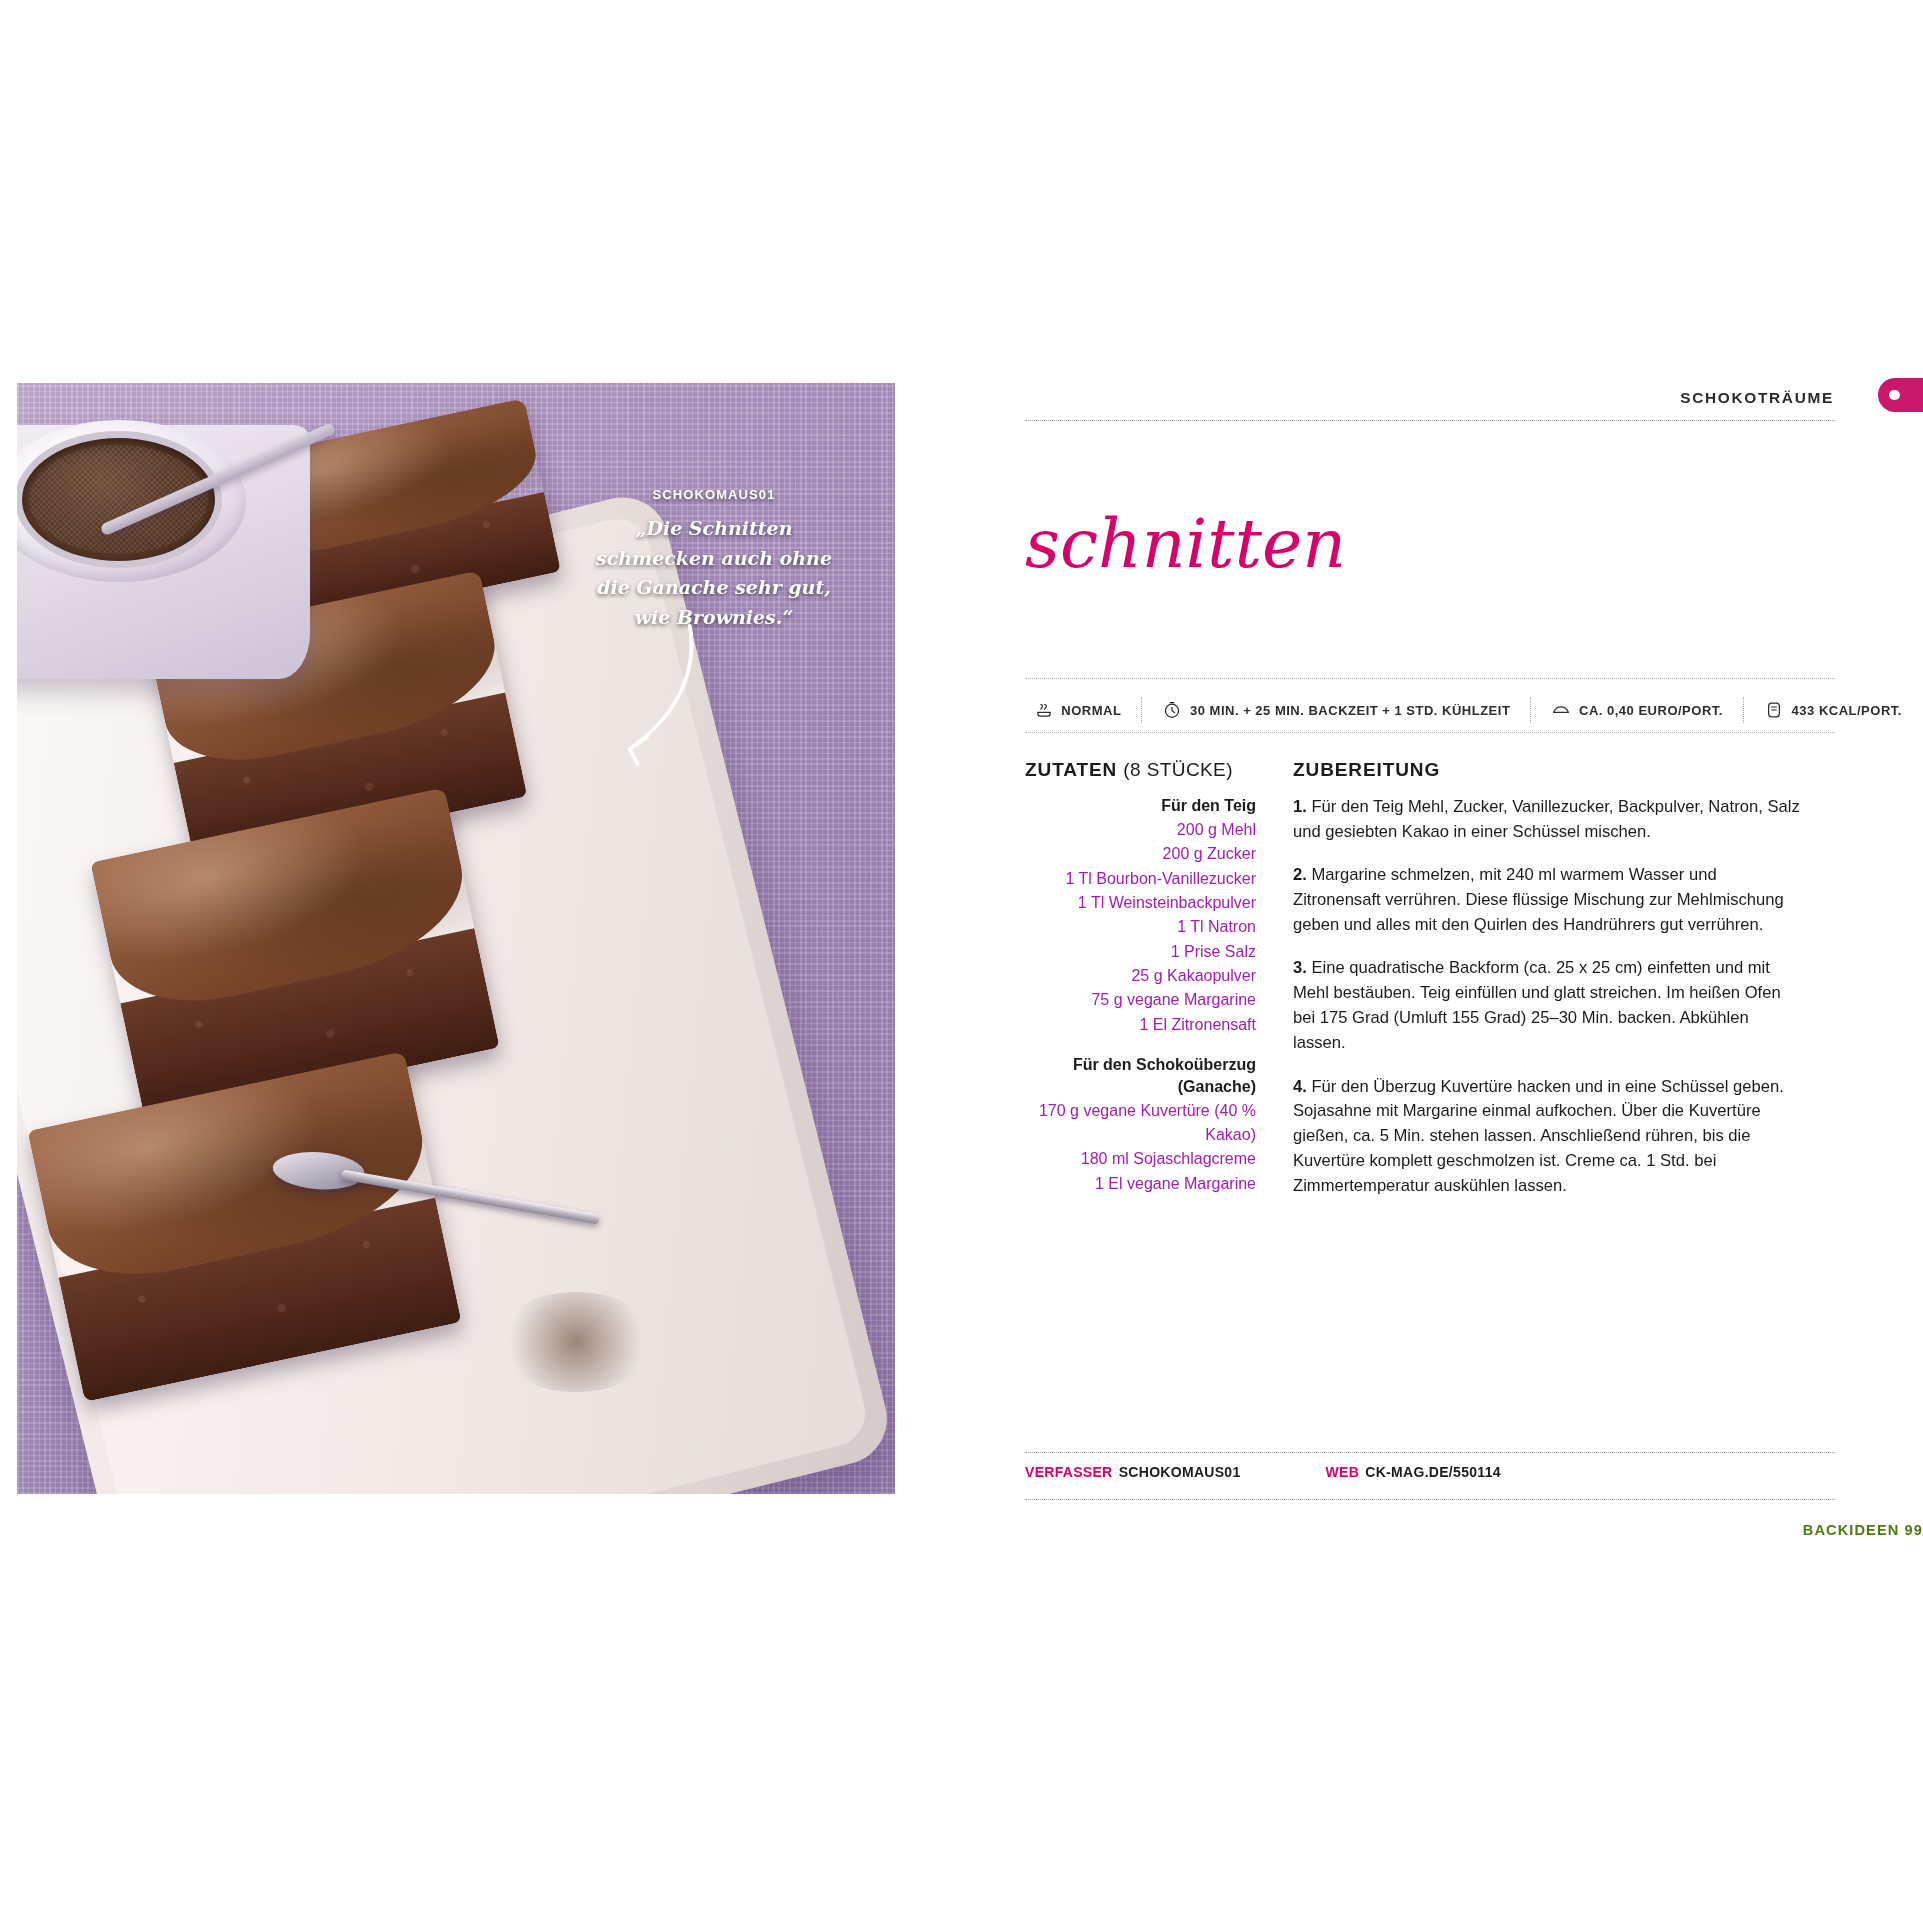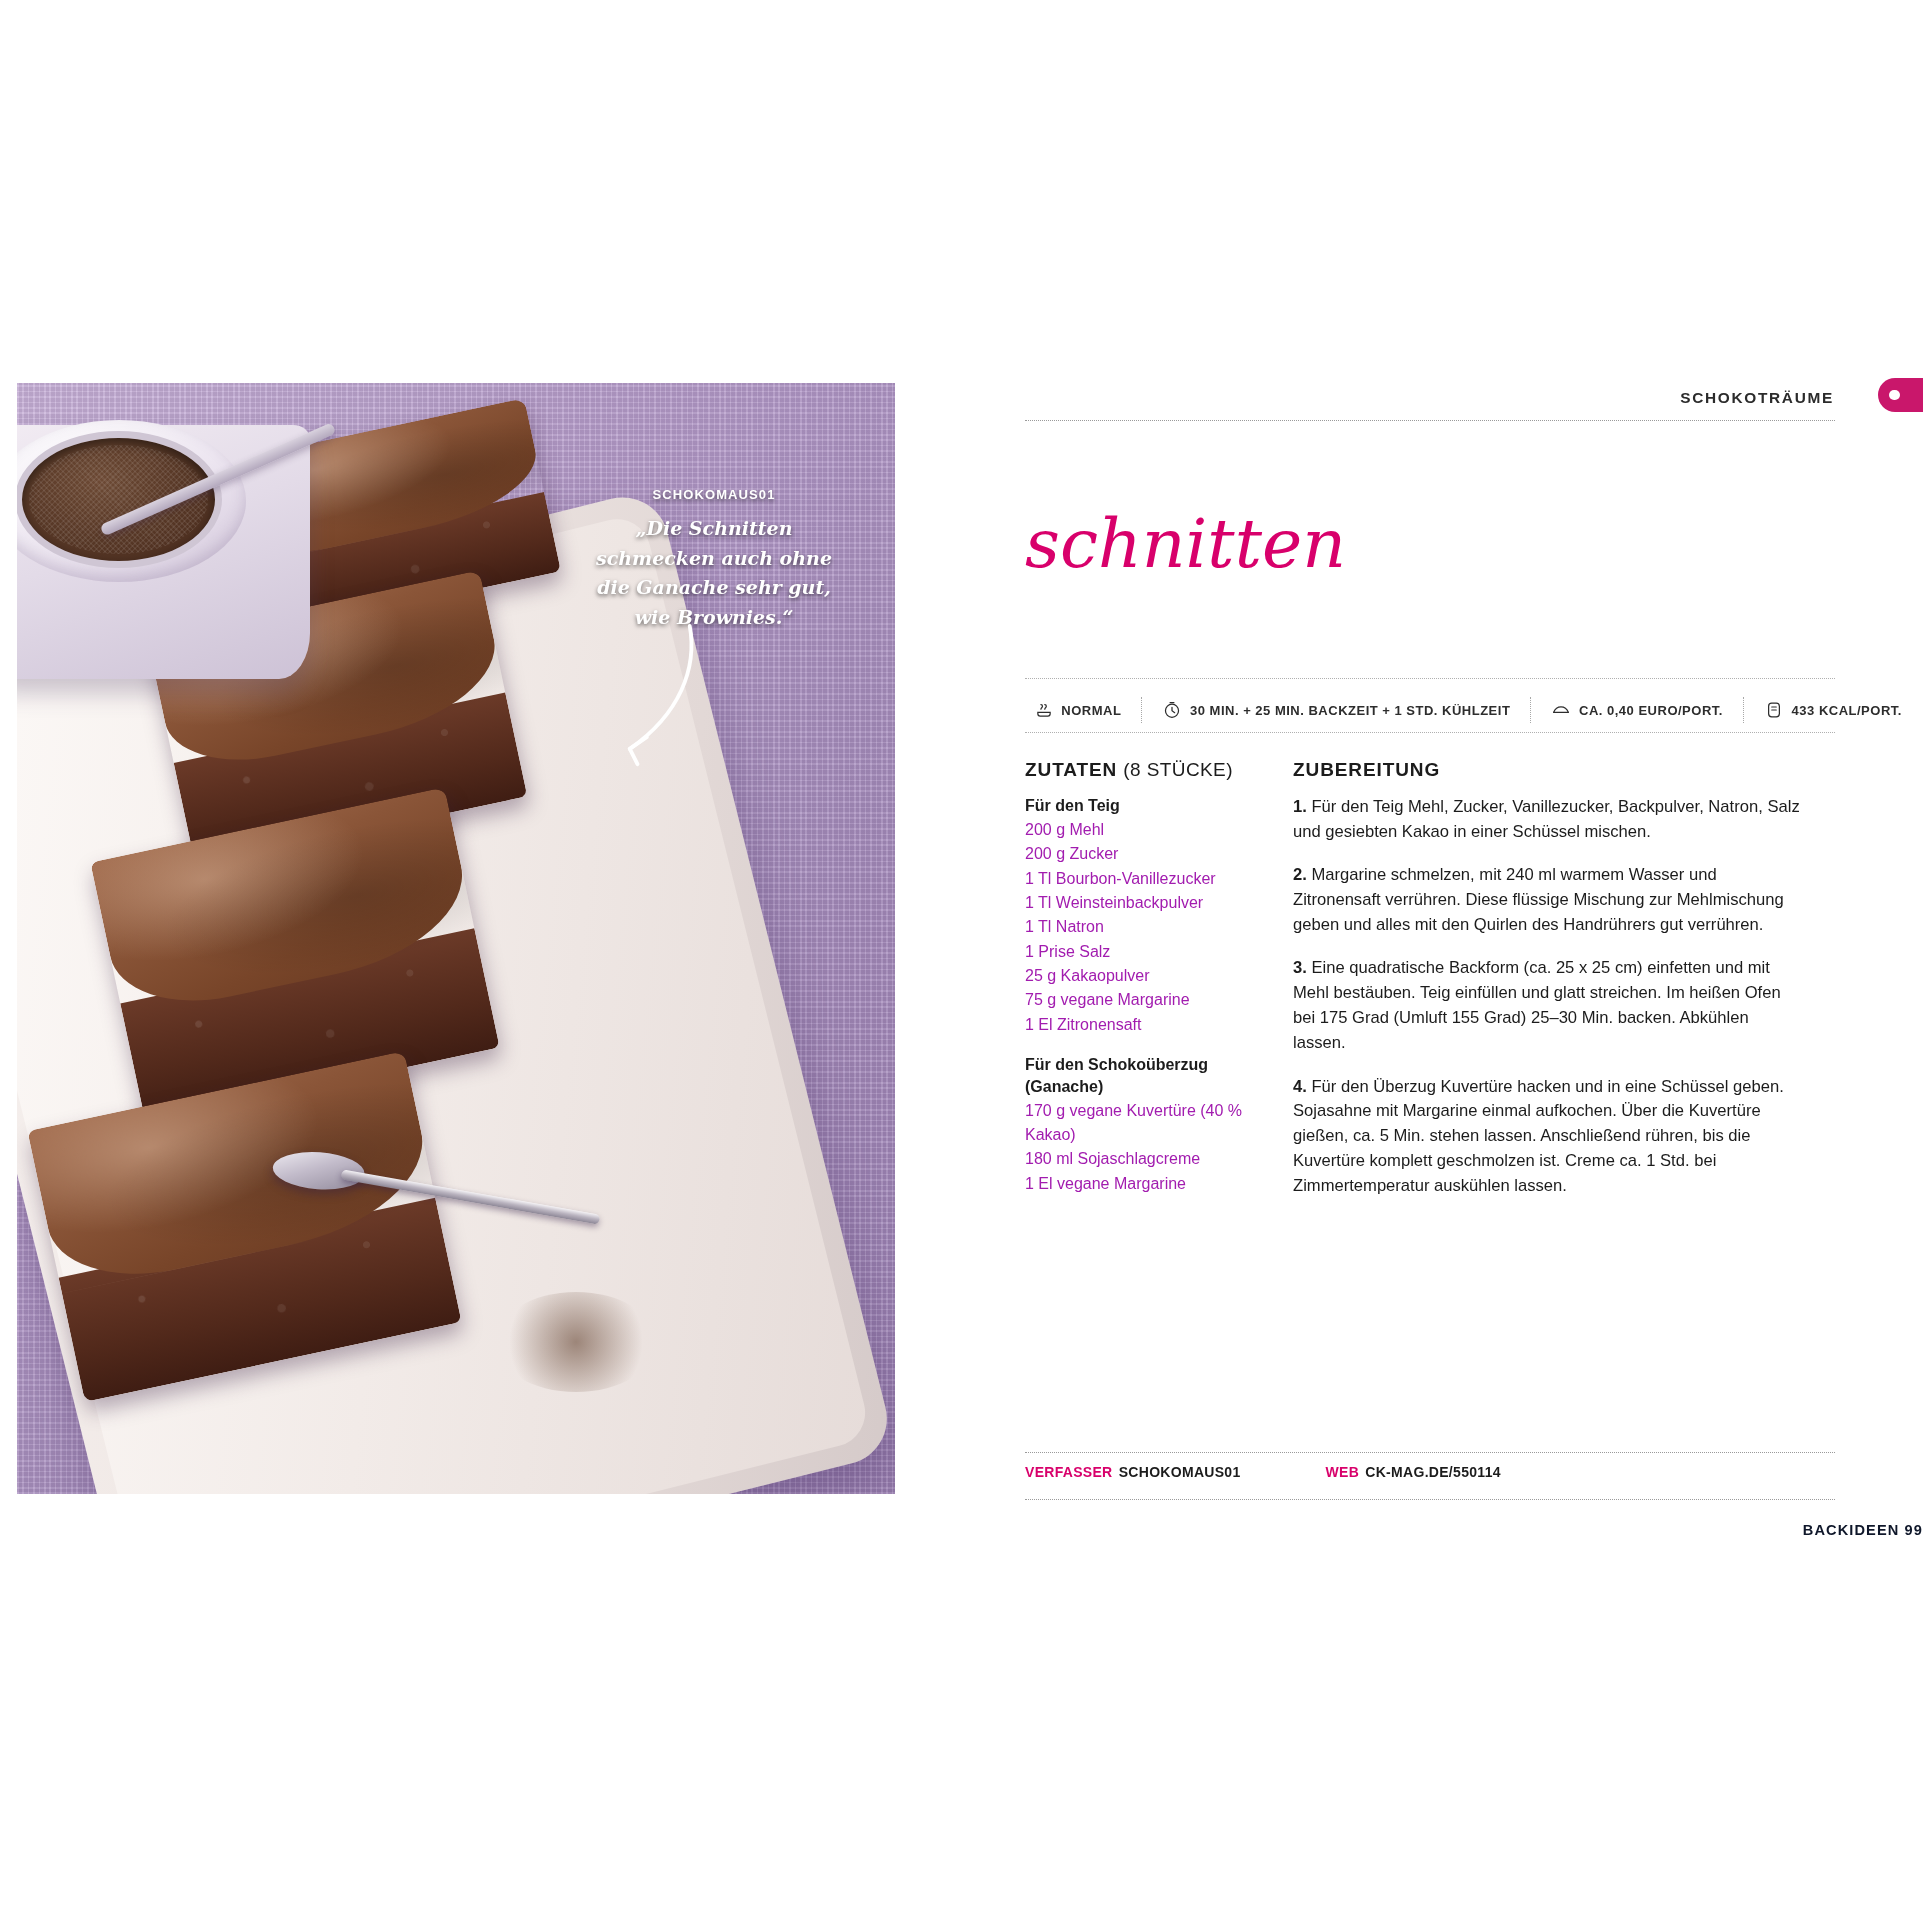--- a/index.html
+++ b/index.html
@@ -341,21 +341,21 @@
     font-weight: 800;
     color: #1c1c1c;
     line-height: 1.35;
     margin-bottom: 1.5px;
   }
   .ing-item {
     font-size: 16px;
     color: #a21caf;
     line-height: 1.52;
   }
-  .ing-group { margin-bottom: 17px; }
+  .ing-group { margin-bottom: 17px; text-align: right; }
 
   .step {
     font-size: 16.6px;
     line-height: 1.5;
     color: #1c1c1c;
     margin-bottom: 18.5px;
     text-align: left;
   }
   .step b { font-weight: 800; }
 
@@ -387,21 +387,21 @@
     width: 810px;
     border-top: 1.5px dotted #9a9a9a;
   }
   .folio {
     position: absolute;
     right: 0;
     top: 1522px;
     font-size: 14.6px;
     font-weight: 800;
     letter-spacing: 1.1px;
-    color: #0f172a;
+    color: #4d7c0f;
   }
 </style>
 </head>
 <body>
 
 <div class="page">
 
   <div class="photo">
     <div class="photo-bg"></div>
 

